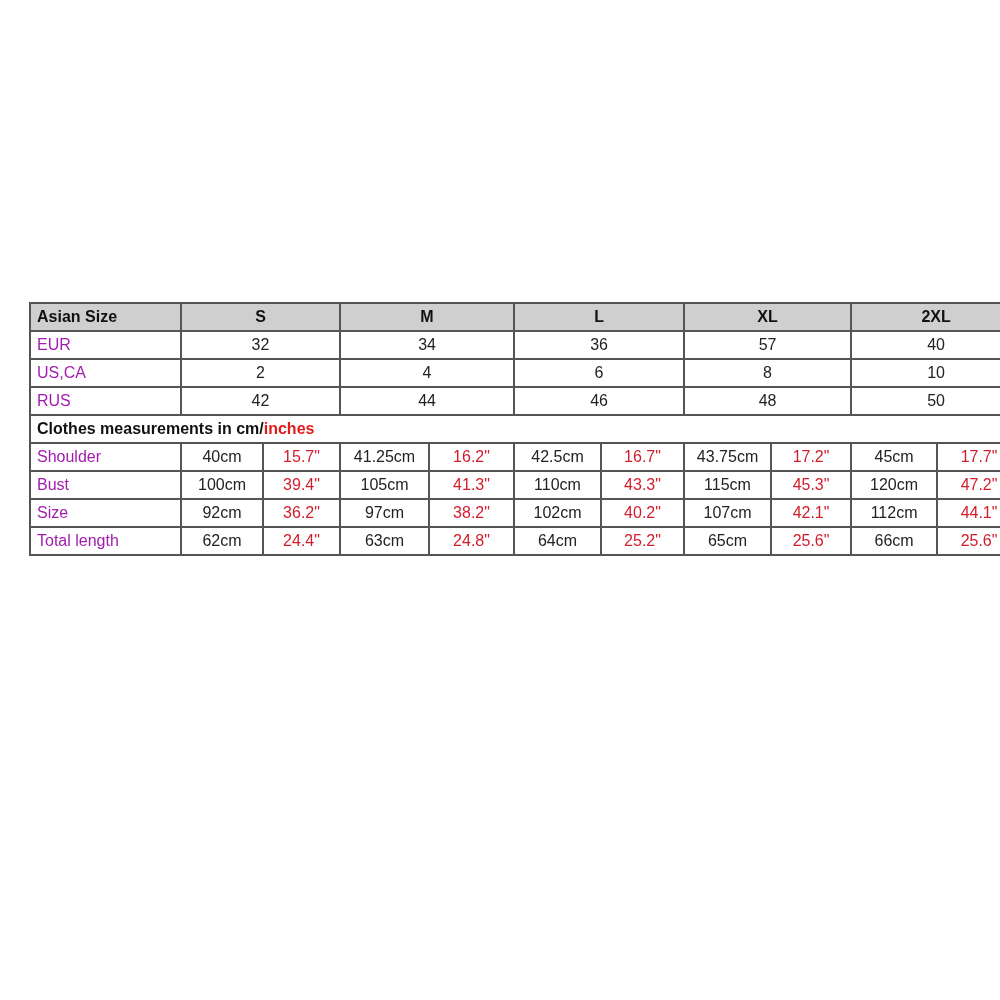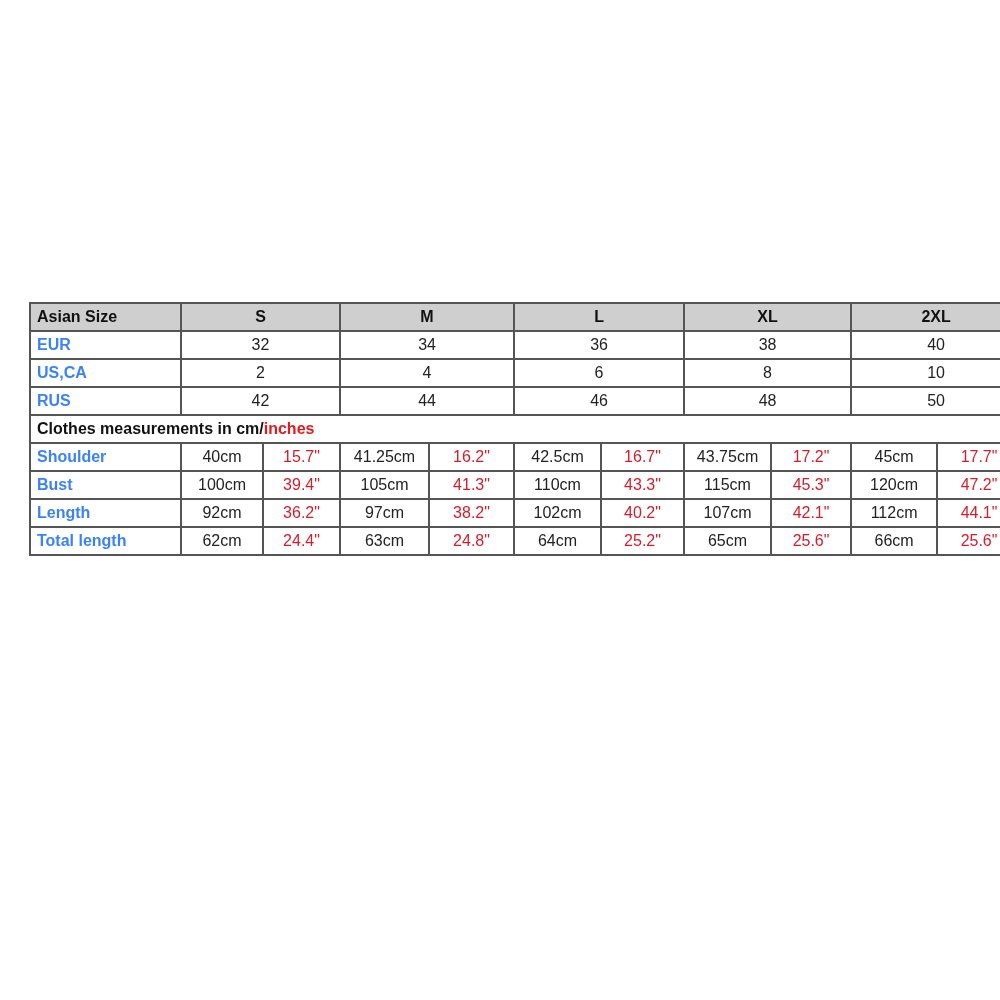--- a/index.html
+++ b/index.html
@@ -6,21 +6,21 @@
   body { width: 1000px; height: 1000px; position: relative; overflow: hidden; font-family: "Liberation Sans", sans-serif; }
   .size-table {
     position: absolute; left: 8px; top: 302px; width: 991px;
     border-collapse: collapse; table-layout: fixed;
     font-size: 16px; color: #222; margin-left: 21px;
   }
   .size-table td {
     border: 2px solid #555; height: 26px; padding: 0; text-align: center;
     white-space: nowrap; overflow: hidden;
   }
-  .size-table td.label { text-align: left; padding-left: 6px; font-weight: bold; color: #3b82f6; }
+  .size-table td.label { text-align: left; padding-left: 6px; font-weight: normal; color: #a21caf; }
   .size-table tr.header td { background: #cfcfcf; font-weight: bold; color: #111; }
   .size-table td.inch { color: #d21d2c; }
   .size-table td.section { text-align: left; padding-left: 6px; font-weight: bold; color: #111; }
   .section .red { color: #e01b1b; }
 </style>
 </head>
 <body>
 
 <table class="size-table">
   <colgroup>
@@ -44,21 +44,21 @@
       <td colspan="2">L</td>
       <td colspan="2">XL</td>
       <td colspan="2">2XL</td>
     </tr>
 
     <tr>
       <td class="label">EUR</td>
       <td colspan="2">32</td>
       <td colspan="2">34</td>
       <td colspan="2">36</td>
-      <td colspan="2">38</td>
+      <td colspan="2">57</td>
       <td colspan="2">40</td>
     </tr>
     <tr>
       <td class="label">US,CA</td>
       <td colspan="2">2</td>
       <td colspan="2">4</td>
       <td colspan="2">6</td>
       <td colspan="2">8</td>
       <td colspan="2">10</td>
     </tr>
@@ -95,21 +95,21 @@
       <td>105cm</td>
       <td class="inch">41.3"</td>
       <td>110cm</td>
       <td class="inch">43.3"</td>
       <td>115cm</td>
       <td class="inch">45.3"</td>
       <td>120cm</td>
       <td class="inch">47.2"</td>
     </tr>
     <tr>
-      <td class="label">Length</td>
+      <td class="label">Size</td>
       <td>92cm</td>
       <td class="inch">36.2"</td>
       <td>97cm</td>
       <td class="inch">38.2"</td>
       <td>102cm</td>
       <td class="inch">40.2"</td>
       <td>107cm</td>
       <td class="inch">42.1"</td>
       <td>112cm</td>
       <td class="inch">44.1"</td>

